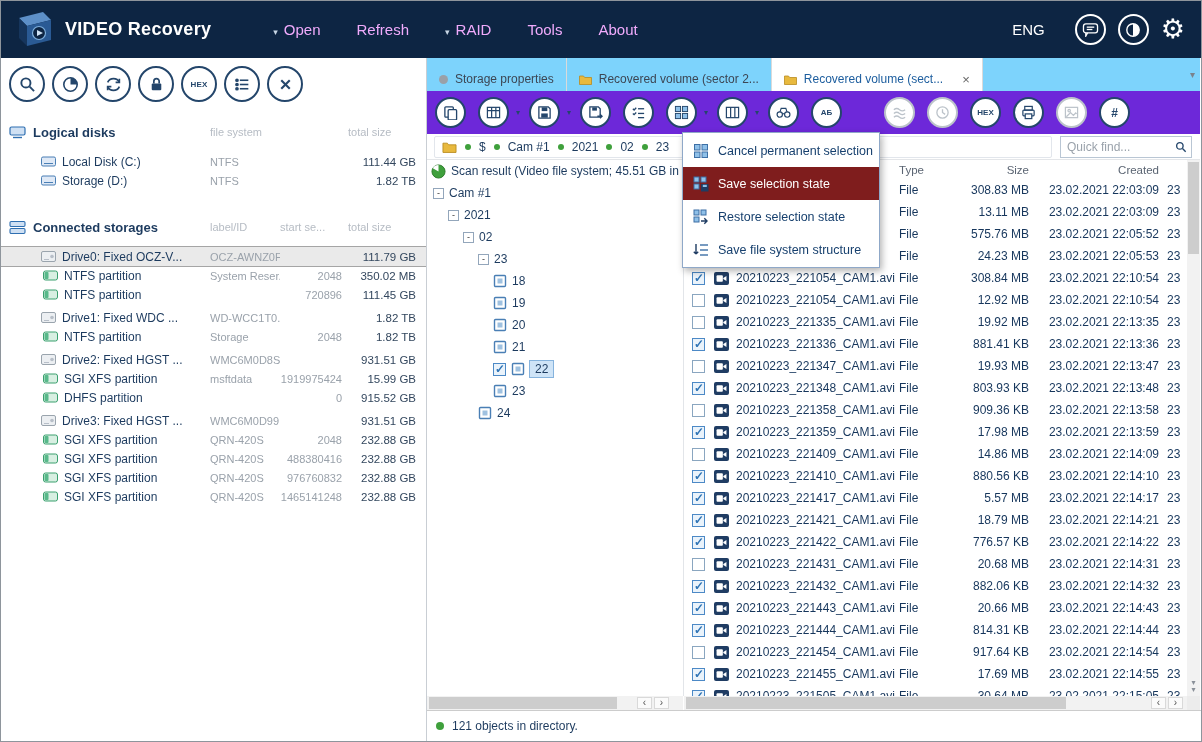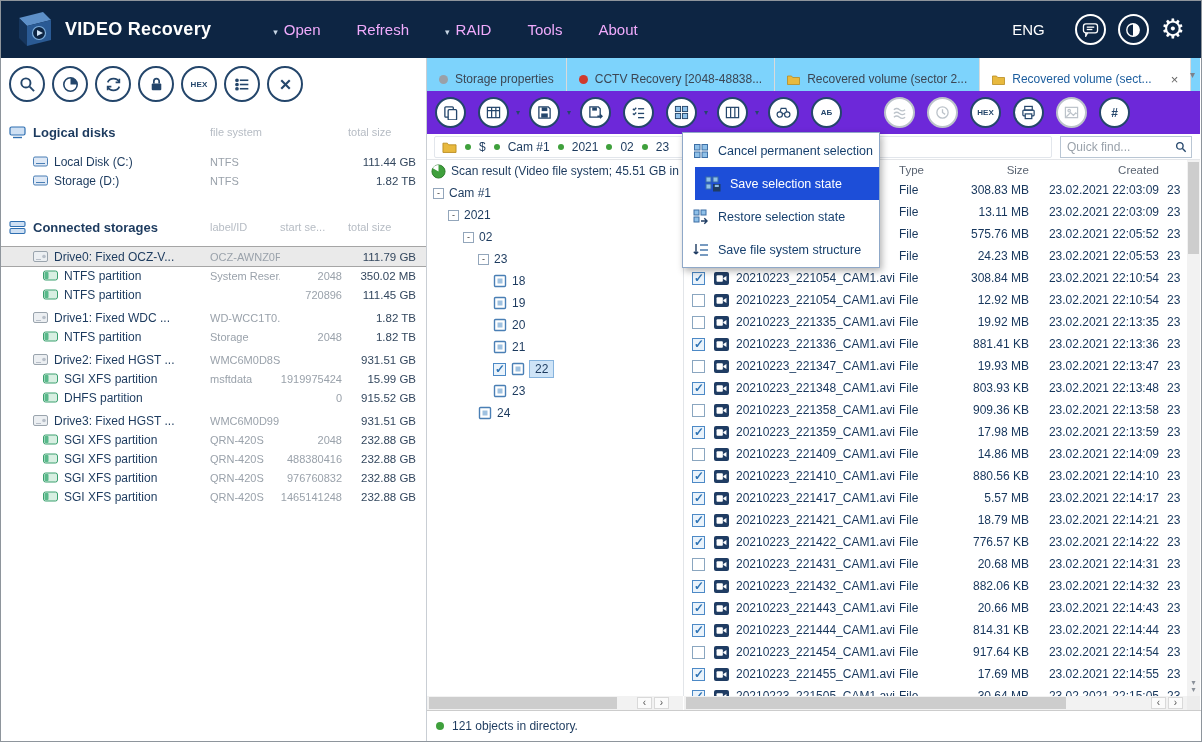--- a/index.html
+++ b/index.html
@@ -29,21 +29,21 @@
   
   .sidebar { position:absolute; top:112px; left:0; width:425px; bottom:0; font-size:12px; overflow:hidden; }
   .sect-hdr { display:flex; align-items:center; padding:0 10px 0 8px; height:22px; margin-top:8px; }
   .sect-icon { width:17px; height:15px; margin-right:7px; display:inline-flex; }
   .sect-title { flex:1; font-weight:bold; font-size:13px; color:#1c3a5e; white-space:nowrap; overflow:hidden; }
   .colh { color:#b6bcc4; font-size:11px; white-space:nowrap; overflow:hidden; }
   .colh-a { width:70px; }
   .colh-b { width:62px; }
   .colh-c { width:74px; text-align:left; padding-left:6px; }
   .ld-rows, .ss-rows { margin-top:9px; }
-  .srow { display:flex; align-items:center; height:19px; padding-left:32px; padding-right:10px; }
+  .srow { display:flex; align-items:center; height:19px; padding-left:40px; padding-right:10px; }
   .srow.drivegap { margin-top:4px; }
   .srow.partition { padding-left:42px; }
   .srow.selected { background:#eaeaea; outline:1px solid #a5a5a5; }
   .sicon { width:15px; height:13px; margin-right:6px; display:inline-flex; flex:0 0 auto; }
   .srow .icon-part { display:none; }
   .srow.partition .icon-part { display:inline-flex; }
   .s-name { flex:1; white-space:nowrap; overflow:hidden; color:#1c3a5e; }
   .s-label { width:70px; color:#9aa2ab; font-size:11px; white-space:nowrap; overflow:hidden; }
   .s-start { width:62px; color:#9aa2ab; font-size:11px; text-align:right; white-space:nowrap; }
   .s-size { width:74px; text-align:right; color:#33475e; font-size:11.5px; white-space:nowrap; }
@@ -114,21 +114,21 @@
   .fcam svg { width:11px; height:9px; }
   .f-name { white-space:nowrap; overflow:hidden; padding-right:4px; }
   .f-size { text-align:right; white-space:nowrap; }
   .f-created { text-align:right; white-space:nowrap; }
   .f-mod { padding-left:8px; white-space:nowrap; overflow:hidden; }
 
   
   .sel-menu { position:absolute; left:681px; top:131px; width:198px; background:#fff; border:1px solid #8fa8c8; box-shadow:2px 3px 7px rgba(0,0,0,.3); z-index:50; padding:1px 0; }
   .smi { height:33px; display:flex; align-items:center; gap:9px; padding:0 10px; font-size:12.5px; color:#17406e; white-space:nowrap; }
   .smi svg { width:16px; height:16px; flex:0 0 auto; }
-  .smi.hl { background:#1d4ed8; color:#fff;margin-left:12px; }
+  .smi.hl { background:#7f1d1d; color:#fff; }
 
   
   .vscroll { position:absolute; right:1px; top:159px; width:13px; bottom:45px; background:#f2f2f2; }
   .vthumb { position:absolute; left:1px; right:1px; top:2px; height:92px; background:#cdcdcd; }
   .vchev { position:absolute; left:0; right:0; bottom:3px; text-align:center; color:#8a9099; font-size:8px; line-height:7px; }
   .vchev::before { content:"\25BE\A\25BE"; white-space:pre; }
   .hscroll { position:absolute; height:14px; bottom:31px; background:#f2f2f2; }
   .hs-tree { left:426px; width:256px; }
   .hs-file { left:683px; right:14px; }
   .hthumb { position:absolute; top:1px; bottom:1px; background:#cdcdcd; }
@@ -484,24 +484,20 @@
         </div>
       </div>
   </div>
 
   <div class="vdiv"></div>
 
   <div class="tabs">
     <div class="tab">
       <span class="tabdot dot-gray"></span>
       <span>Storage properties</span>
-    </div>
-    <div class="tab">
-      <span class="tabdot dot-red"></span>
-      <span>CCTV Recovery [2048-48838...</span>
     </div>
     <div class="tab">
       <svg class="tfolder" viewBox="0 0 13 11">
           <path d="M0.5 2 h4 l1.2 1.5 h6.8 v7 h-12 z" fill="#e8b93e" stroke="#b98c1f" stroke-width="0.8"></path>
         </svg>
       <span>Recovered volume (sector 2...</span>
     </div>
     <div class="tab active">
       <svg class="tfolder" viewBox="0 0 13 11">
           <path d="M0.5 2 h4 l1.2 1.5 h6.8 v7 h-12 z" fill="#e8b93e" stroke="#b98c1f" stroke-width="0.8"></path>

